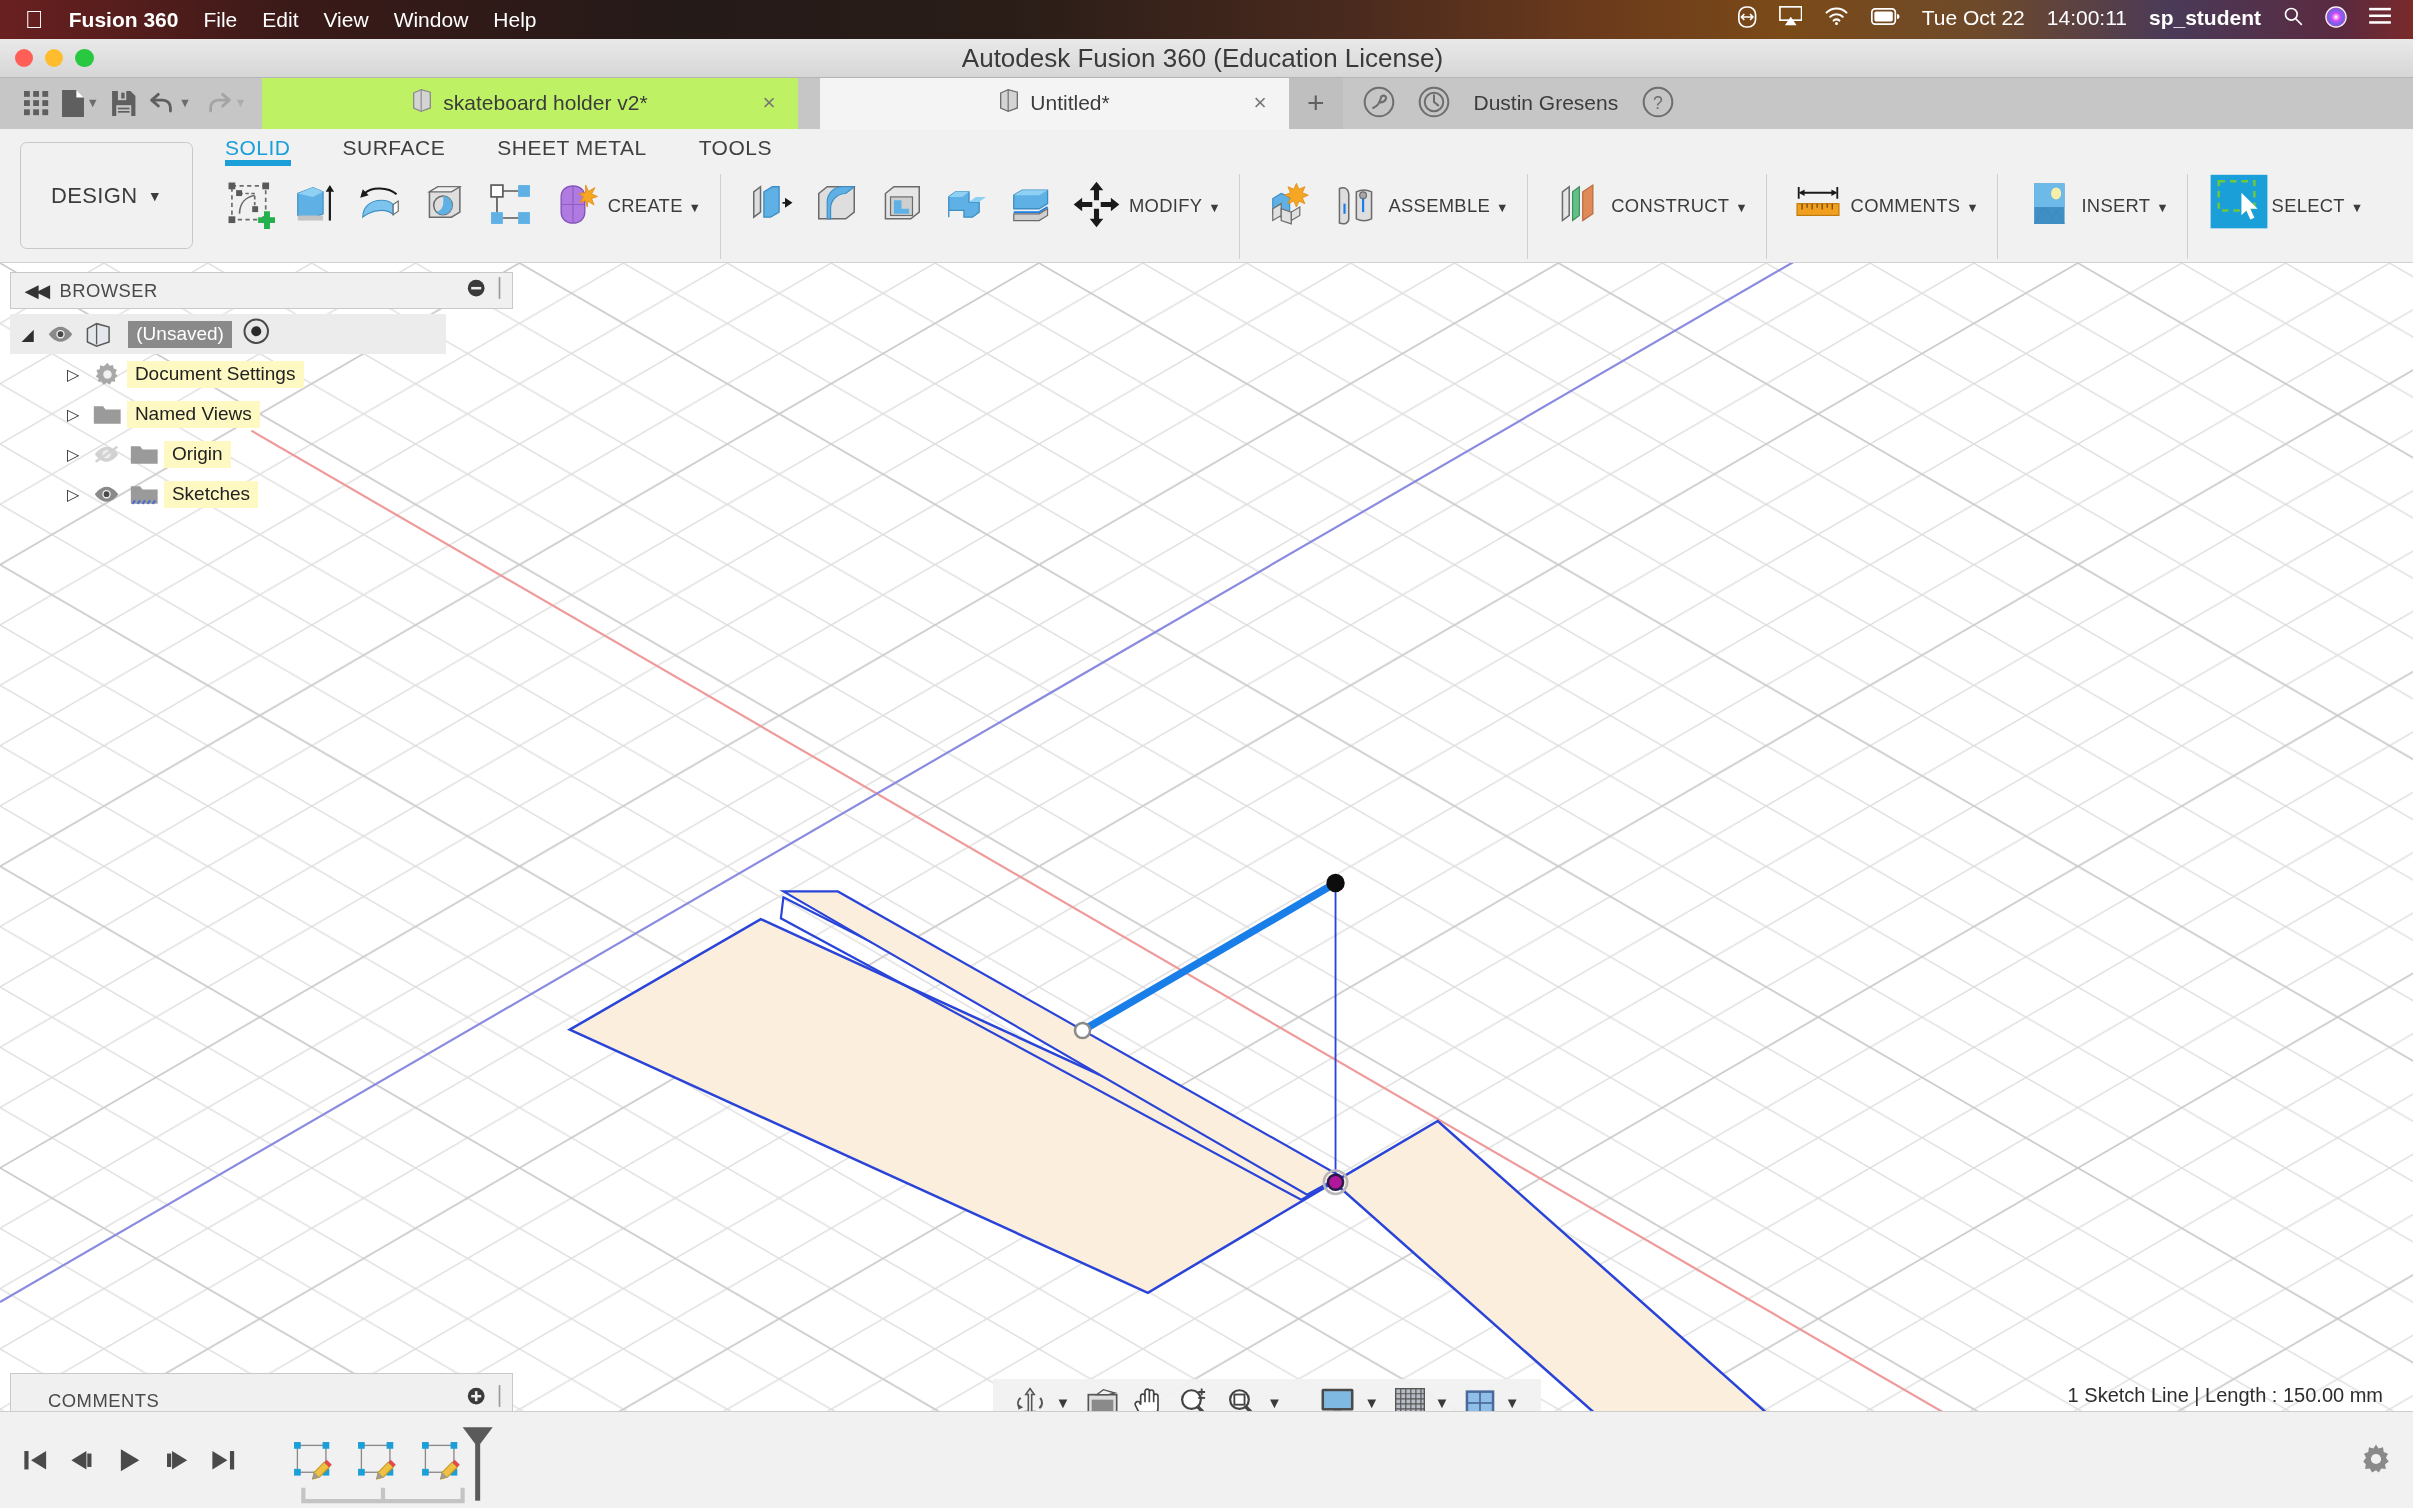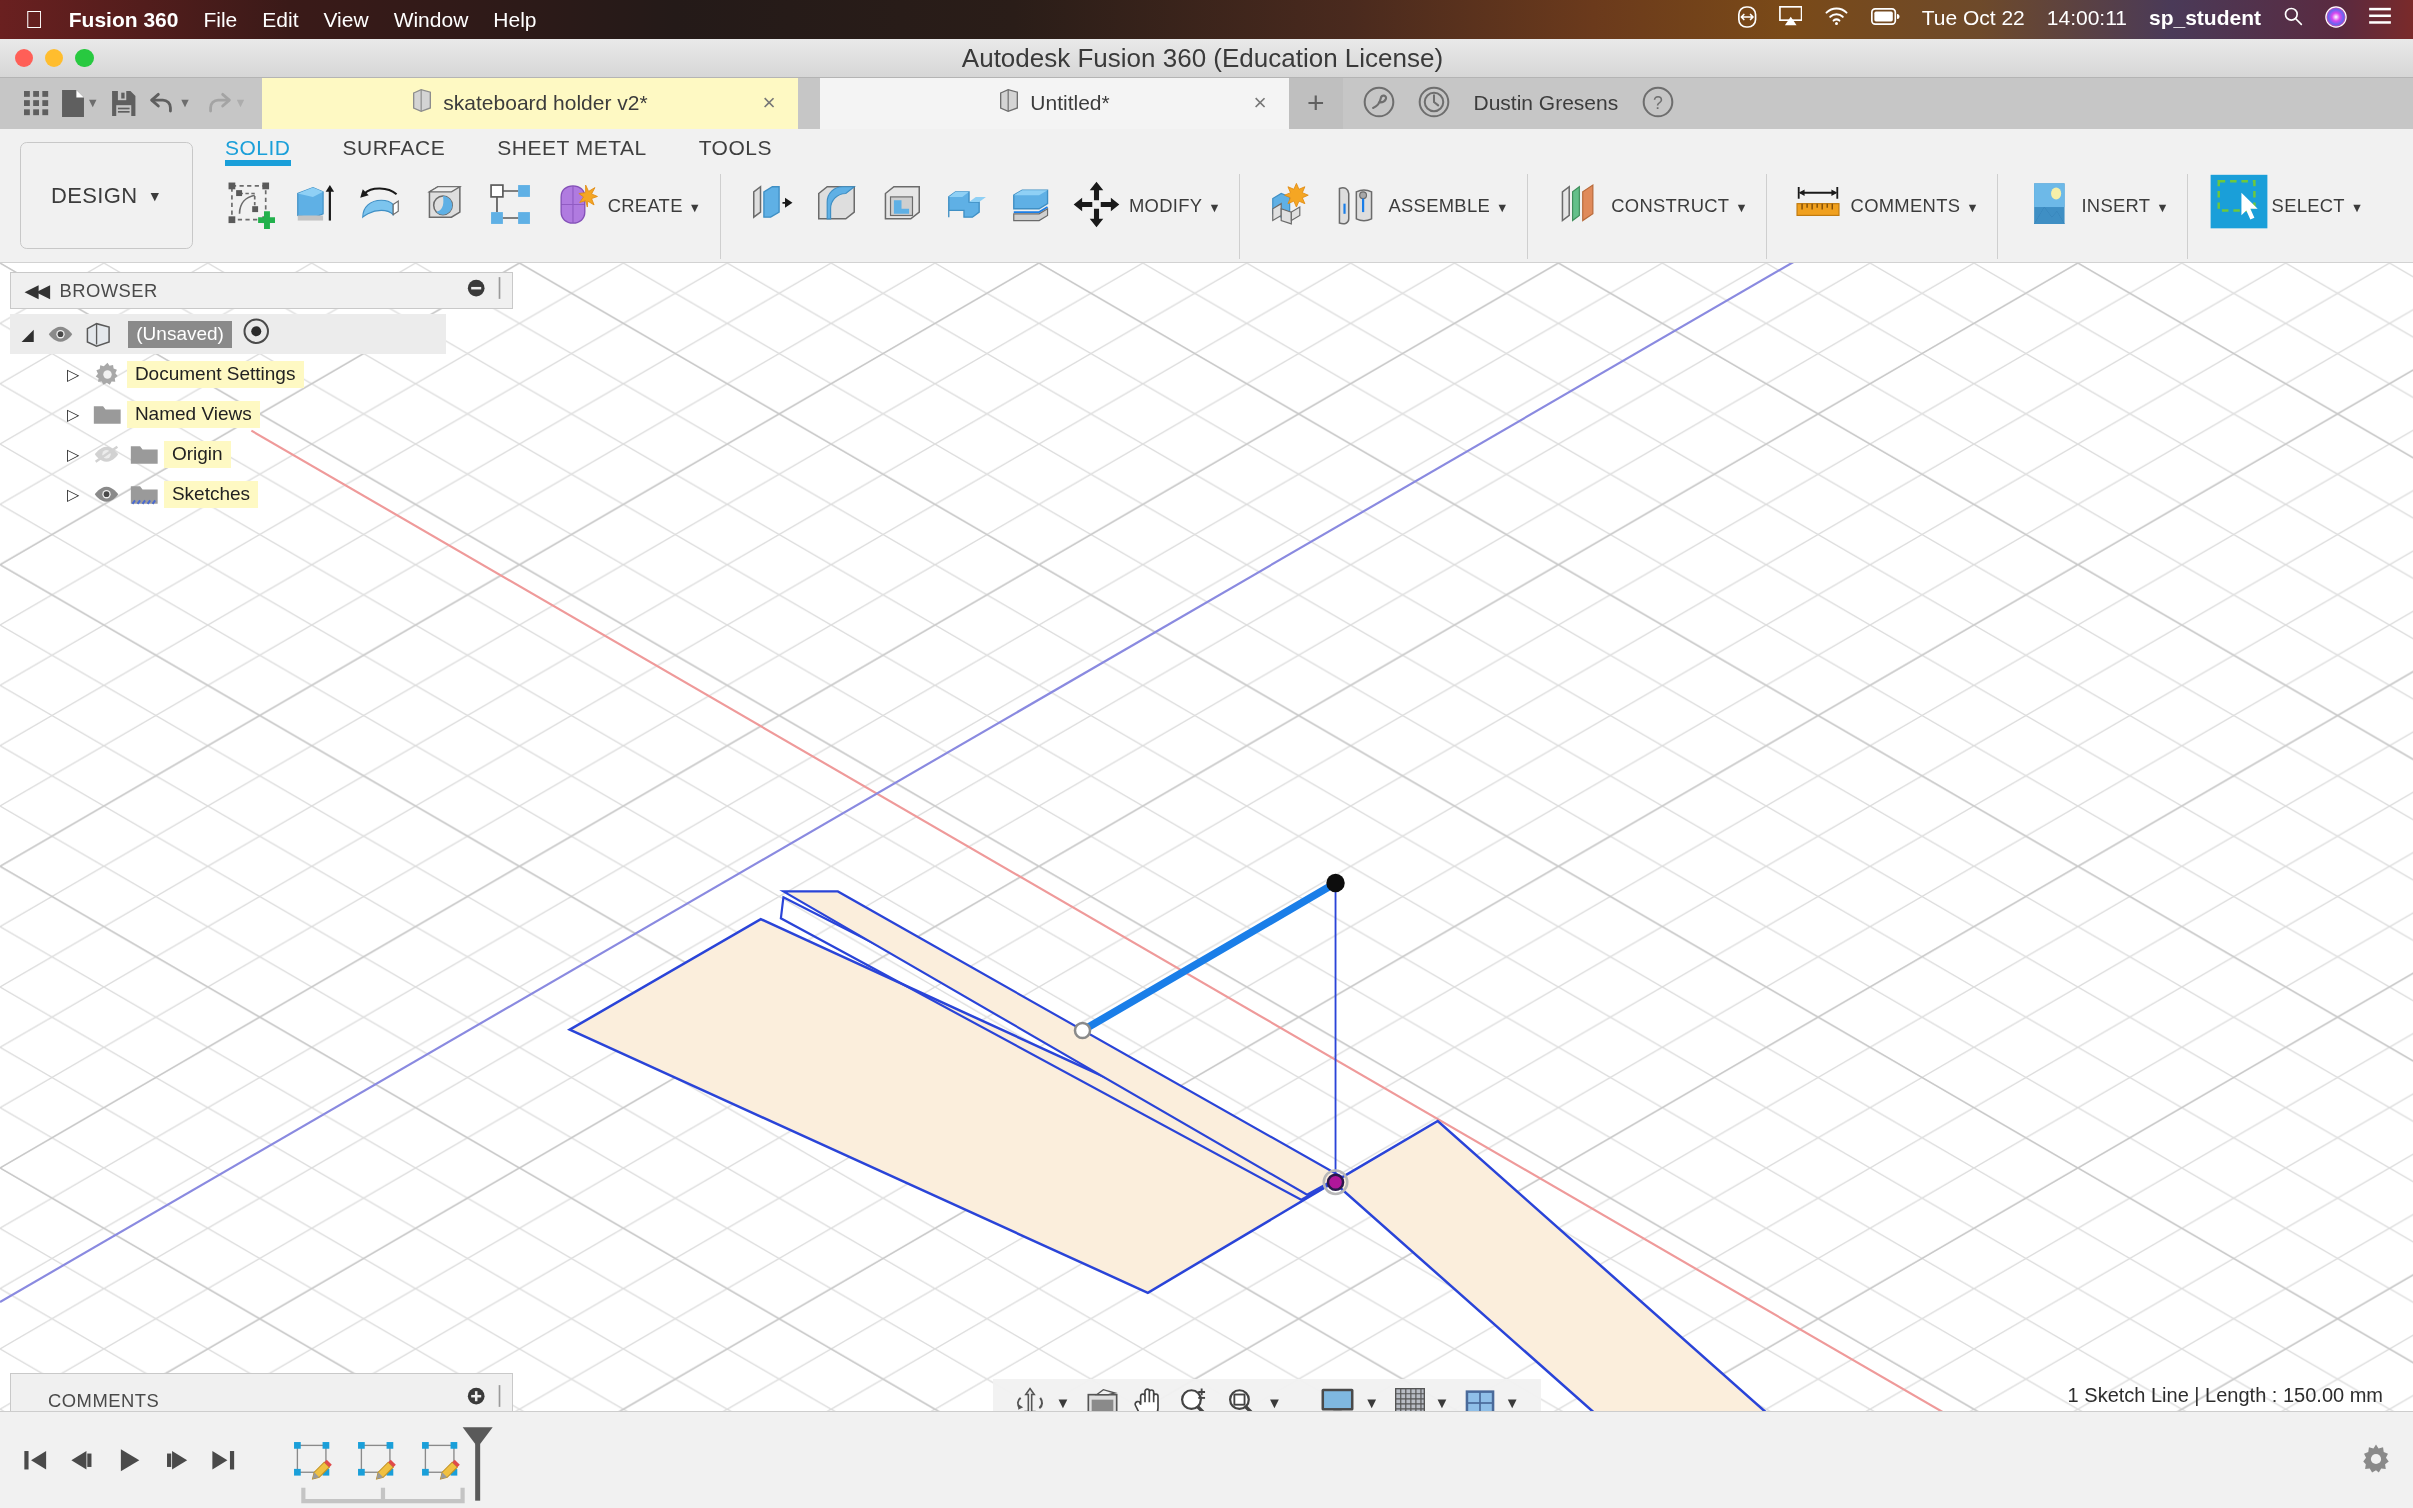--- a/index.html
+++ b/index.html
@@ -47,21 +47,21 @@
     background: #c6c6c6; display: flex; align-items: stretch; z-index: 39;
   }
   .qtools { display: flex; align-items: center; padding: 0 8.4px 0 17px; }
   .qbtn { display: flex; align-items: center; justify-content: center;
           height: 52px; padding: 0 6.7px; cursor: default; }
   .qcaret { font-size: 12.6px; color: #6d6d6d; margin-left: 2.5px; }
   .doctab {
     display: flex; align-items: center; justify-content: center;
     position: relative; font-size: 21px; color: #3c3c3c;
   }
-  .doctab.inactive { background: #fef9c3; width: 536px; }
+  .doctab.inactive { background: #bef264; width: 536px; }
   .doctab.active { background: #f4f4f4; width: 469px; }
   .doctab .tabicon { margin-right: 11.7px; }
   .doctab .tabclose { position: absolute; right: 22px; font-size: 22.6px; color: #777; }
   .tabspacer { flex: 0 0 auto; }
   .newtab { width: 54px; display:flex; align-items:center; justify-content:center;
             background:#bfbfbf; font-size: 30px; color:#606060; font-weight: 300; }
   .righttools { display: flex; align-items: center; margin-left: 8.4px; }
   .righttools > * { margin: 0 11.7px; }
   #username { font-size: 21px; color: #3c3c3c; white-space: nowrap; }
 

